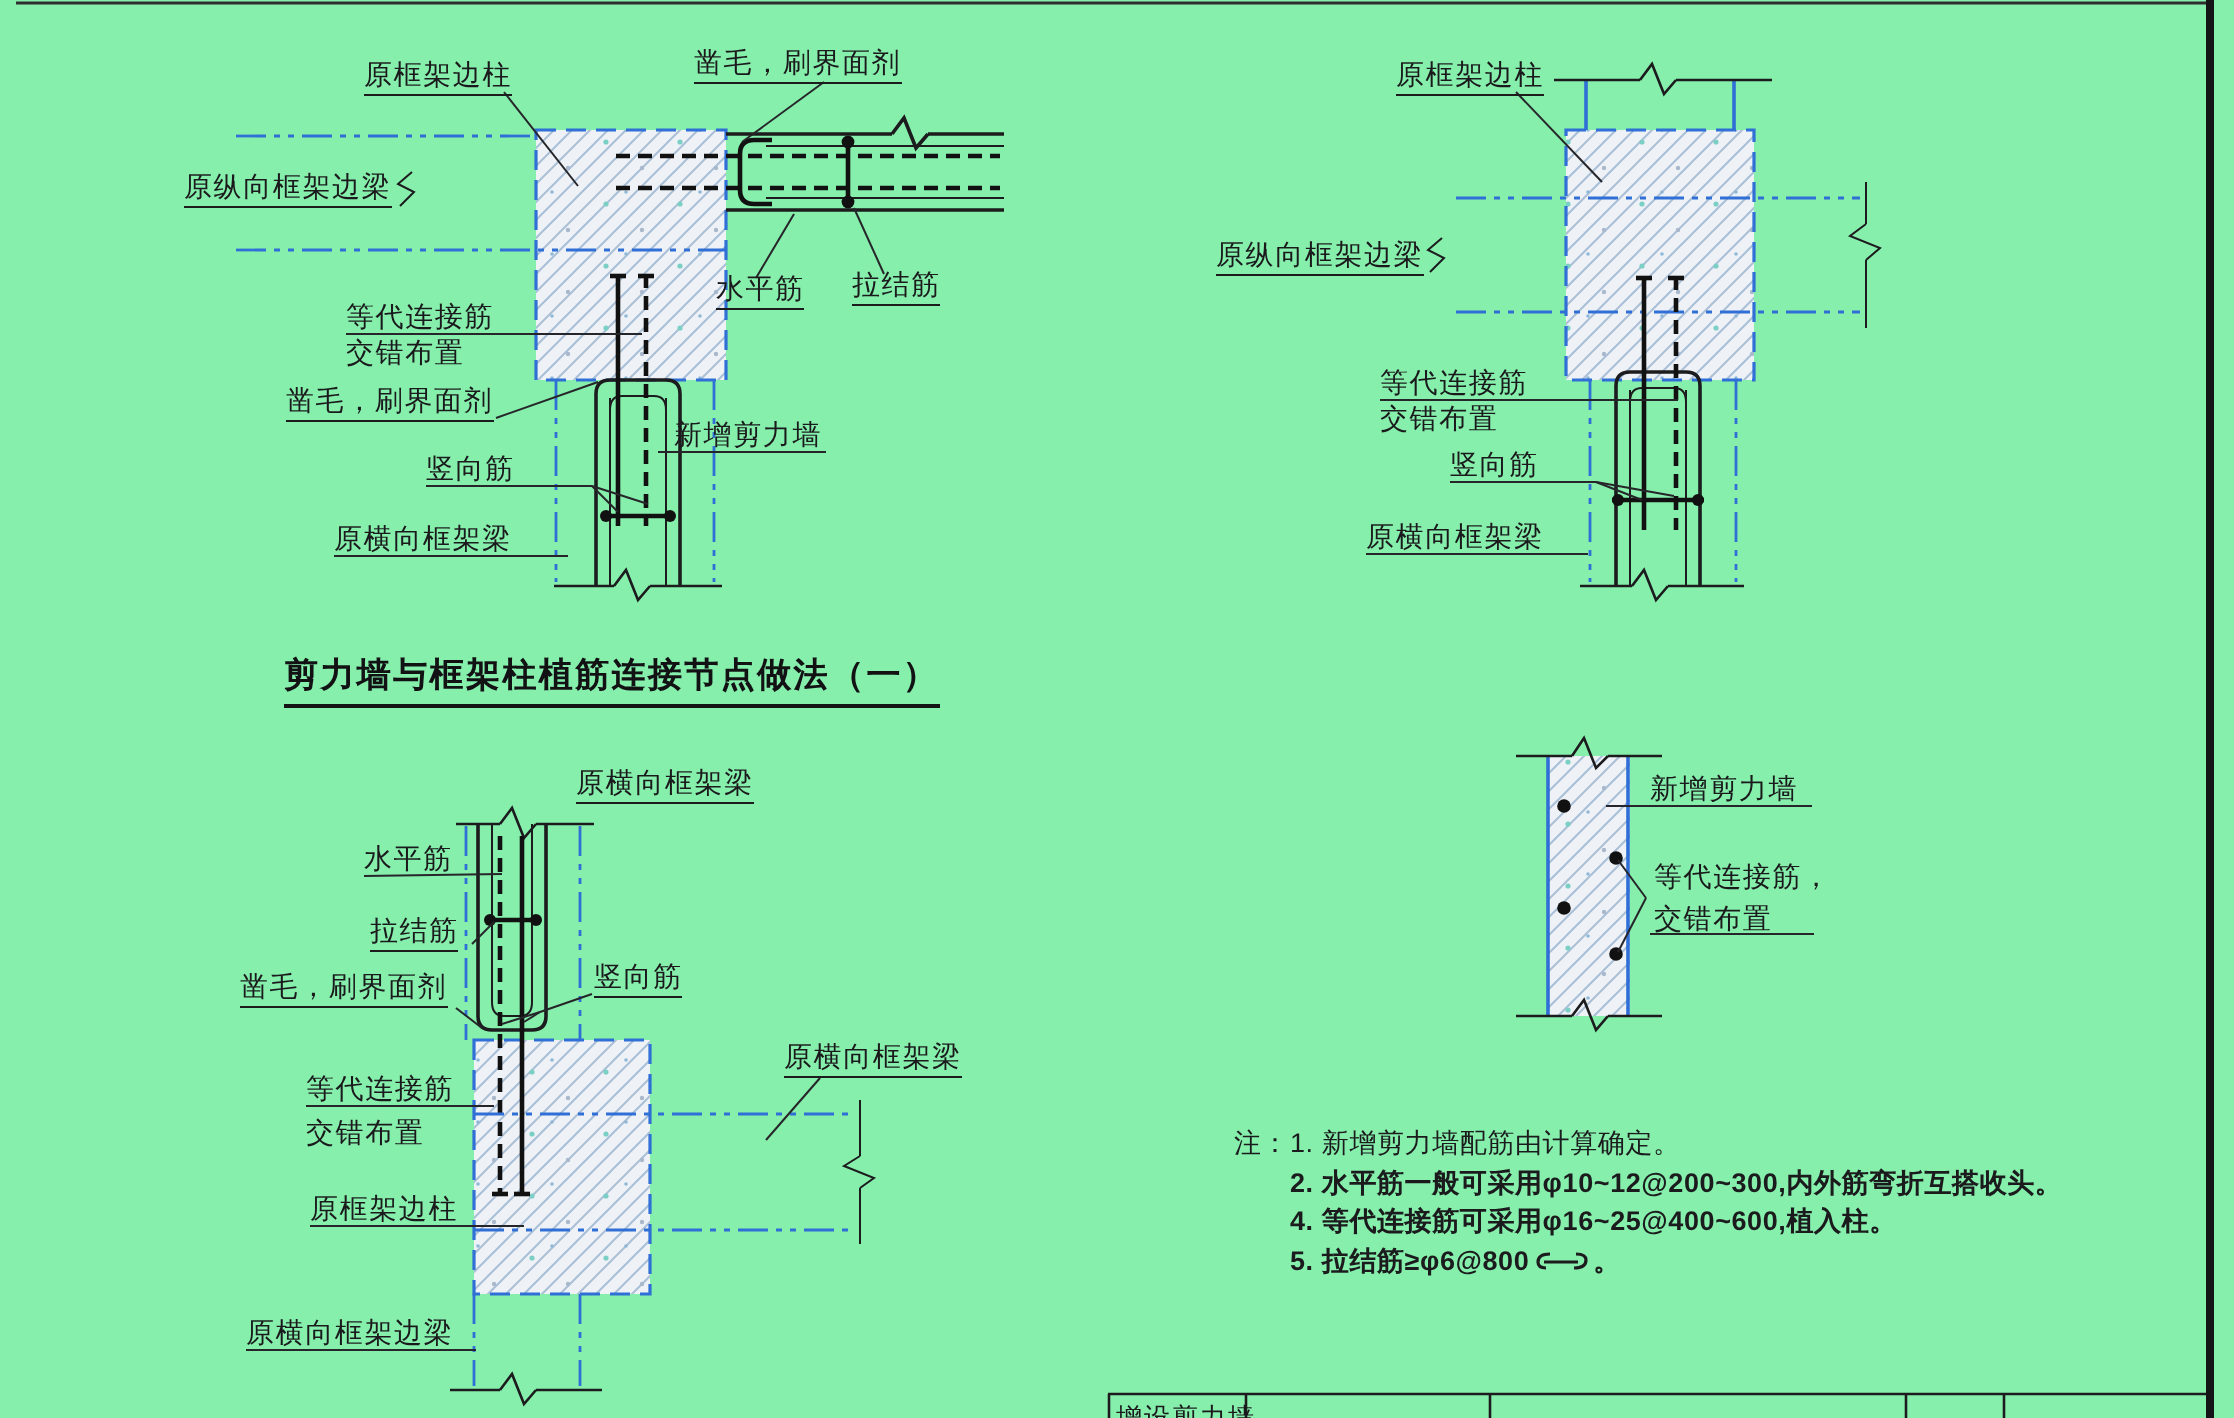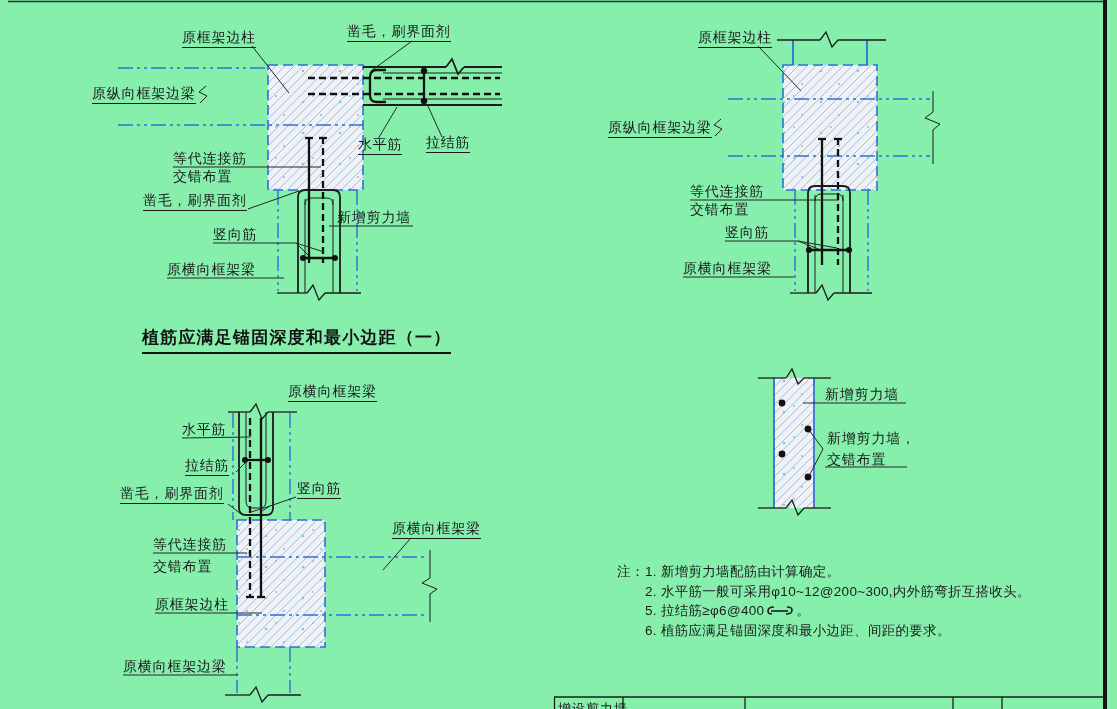--- a/index.html
+++ b/index.html
@@ -6,21 +6,21 @@
   #page{position:relative;width:1117px;height:709px;background:#86efac;overflow:hidden;
         font-family:"Liberation Sans","DejaVu Sans",sans-serif;color:#1a1a1c;}
   #linework{position:absolute;left:0;top:0;}
   .lbl{position:absolute;font-size:14px;line-height:15px;white-space:nowrap;letter-spacing:0.8px;color:#1a1a1c;}
   .u{border-bottom:1.3px solid #1c1c1e;padding-bottom:2px;}
   .title{position:absolute;font-size:17px;font-weight:bold;letter-spacing:1.2px;white-space:nowrap;
          border-bottom:2px solid #141416;padding-bottom:3px;color:#121214;}
   .notes{position:absolute;left:617px;top:562px;width:485px;}
   .note-line{font-size:13.5px;line-height:19.7px;letter-spacing:0.3px;white-space:nowrap;color:#1b1b1d;}
   .note-prefix{display:inline-block;width:28px;}
-  .pad{padding-left:28px;}
+  .pad{padding-left:28px;font-weight:bold;}
   .hook-icon{display:inline-block;vertical-align:baseline;margin:0 2px;}
   .tb-cell{position:absolute;left:558px;top:700px;font-size:13px;letter-spacing:1px;white-space:nowrap;}
   
   .cl{stroke:#2f6fd6;stroke-width:1.4;fill:none;stroke-dasharray:15 4 3 4 3 4;}
   .cb{stroke:#2f6fd6;stroke-width:1.6;fill:none;stroke-dasharray:10 5;}
   .bs{stroke:#2f6fd6;stroke-width:1.8;fill:none;}
   .wl{stroke:#1c1c1e;stroke-width:1.8;fill:none;}
   .tn{stroke:#1c1c1e;stroke-width:1;fill:none;}
   .rb{stroke:#111;stroke-width:2.3;fill:none;}
   .rd{stroke:#111;stroke-width:2.3;fill:none;stroke-dasharray:7 4;}
@@ -223,50 +223,50 @@
   <div class="lbl u" style="left:347px;top:24px">凿毛，刷界面剂</div>
   <div class="lbl u" style="left:92px;top:86px">原纵向框架边梁</div>
   <div class="lbl" style="left:173px;top:151px">等代连接筋</div>
   <div class="lbl" style="left:173px;top:169px">交错布置</div>
   <div class="lbl u" style="left:143px;top:193px">凿毛，刷界面剂</div>
   <div class="lbl" style="left:213px;top:227px">竖向筋</div>
   <div class="lbl" style="left:167px;top:262px">原横向框架梁</div>
   <div class="lbl u" style="left:358px;top:137px">水平筋</div>
   <div class="lbl u" style="left:426px;top:135px">拉结筋</div>
   <div class="lbl" style="left:337px;top:210px">新增剪力墙</div>
-  <div class="title" style="left:142px;top:326px">植筋应满足锚固深度和最小边距（一）</div>
+  <div class="title" style="left:142px;top:326px">剪力墙与框架柱植筋连接节点做法（一）</div>
 
   <div class="lbl u" style="left:698px;top:30px">原框架边柱</div>
   <div class="lbl u" style="left:608px;top:120px">原纵向框架边梁</div>
   <div class="lbl" style="left:690px;top:184px">等代连接筋</div>
   <div class="lbl" style="left:690px;top:202px">交错布置</div>
   <div class="lbl" style="left:725px;top:225px">竖向筋</div>
   <div class="lbl" style="left:683px;top:261px">原横向框架梁</div>
 
   <div class="lbl u" style="left:288px;top:384px">原横向框架梁</div>
   <div class="lbl" style="left:182px;top:422px">水平筋</div>
   <div class="lbl u" style="left:185px;top:458px">拉结筋</div>
   <div class="lbl u" style="left:120px;top:486px">凿毛，刷界面剂</div>
   <div class="lbl u" style="left:297px;top:481px">竖向筋</div>
   <div class="lbl" style="left:153px;top:537px">等代连接筋</div>
   <div class="lbl" style="left:153px;top:559px">交错布置</div>
   <div class="lbl" style="left:155px;top:597px">原框架边柱</div>
   <div class="lbl u" style="left:392px;top:521px">原横向框架梁</div>
   <div class="lbl" style="left:123px;top:659px">原横向框架边梁</div>
 
   <div class="lbl" style="left:825px;top:387px">新增剪力墙</div>
-  <div class="lbl" style="left:827px;top:431px">新增剪力墙，</div>
+  <div class="lbl" style="left:827px;top:431px">等代连接筋，</div>
   <div class="lbl" style="left:827px;top:452px">交错布置</div>
 
   <div class="notes">
     <div class="note-line"><span class="note-prefix">注：</span><span>1. 新增剪力墙配筋由计算确定。</span></div>
     <div class="note-line pad"><span>2. 水平筋一般可采用φ10~12@200~300,内外筋弯折互搭收头。</span></div>
-    <div class="note-line pad"><span>5. 拉结筋≥φ6@400</span><svg class="hook-icon" width="28" height="12" viewBox="0 0 28 12">
+    <div class="note-line pad"><span>4. 等代连接筋可采用φ16~25@400~600,植入柱。</span></div>
+    <div class="note-line pad"><span>5. 拉结筋≥φ6@800</span><svg class="hook-icon" width="28" height="12" viewBox="0 0 28 12">
           <path d="M8,4 Q2,4 2,8 Q2,11 6,11" fill="none" stroke="#1c1c1e" stroke-width="1.6"></path>
           <line x1="5" y1="8" x2="22" y2="8" stroke="#1c1c1e" stroke-width="1.6"></line>
           <path d="M20,11 Q26,11 26,7 Q26,4 21,4" fill="none" stroke="#1c1c1e" stroke-width="1.6"></path>
         </svg><span>。</span></div>
-    <div class="note-line pad"><span>6. 植筋应满足锚固深度和最小边距、间距的要求。</span></div>
   </div>
 
   <div class="tb-cell">增设剪力墙</div>
 
 </div>
 
 </body></html>

